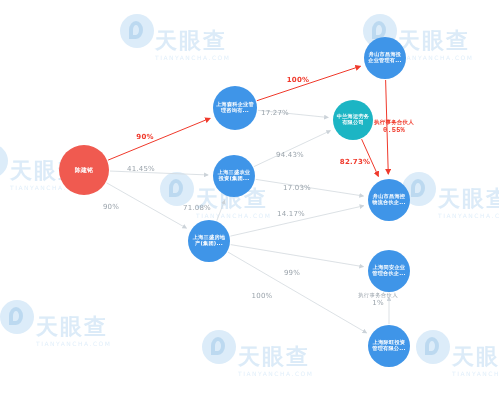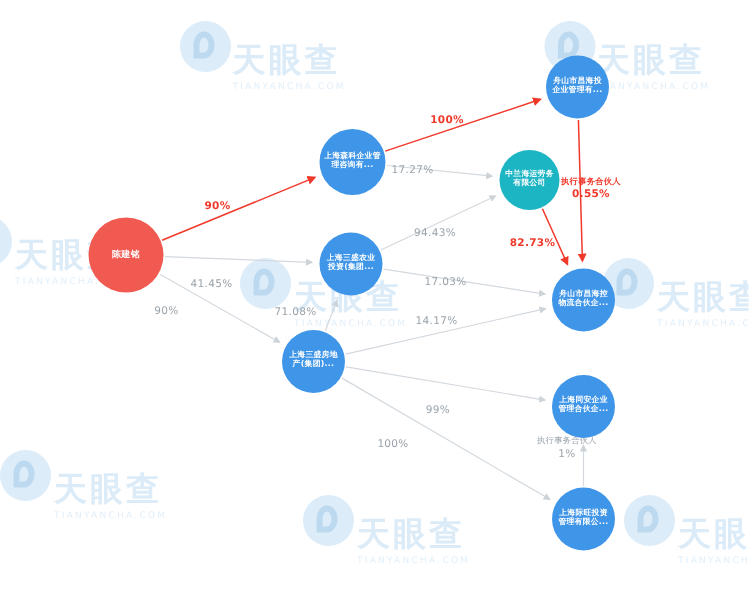--- a/index.html
+++ b/index.html
@@ -151,26 +151,26 @@
         <line x1="230.70066632430718" y1="244.61677772071786" x2="363.35375798036426" y2="266.7256263300607" stroke="#d3d9de" stroke-width="0.8" marker-end="url(#ah-gray)"></line>
         <line x1="228.00313581976553" y1="252.0851625615299" x2="366.5417485766407" y2="332.89935333637374" stroke="#d3d9de" stroke-width="0.8" marker-end="url(#ah-gray)"></line>
         <line x1="389" y1="324" x2="389" y2="297" stroke="#d3d9de" stroke-width="0.8" marker-end="url(#ah-gray)"></line>
       </g>
   </svg>
 
   <div class="layer" id="label-layer">
       <div class="edge-label hl" style="left: 145px; top: 137px; transform: translate(-50%, -50%);">90%</div>
       <div class="edge-label hl" style="left: 298px; top: 80px; transform: translate(-50%, -50%);">100%</div>
       <div class="edge-label" style="left: 275px; top: 113px; transform: translate(-50%, -50%);">17.27%</div>
-      <div class="edge-label hl two-line" style="left: 394px; top: 127px; transform: translate(-50%, -50%);">
+      <div class="edge-label hl two-line" style="left: 394px; top: 127px; transform: translate(-50%, -50%); font-family: Liberation Mono, monospace;">
         <span style="display: block; font-size: 5.5px;">执行事务合伙人</span>
         <span class="l2">0.55%</span>
       </div>
       <div class="edge-label hl" style="left: 355px; top: 162px; transform: translate(-50%, -50%);">82.73%</div>
-      <div class="edge-label" style="left: 141px; top: 169px; transform: translate(-50%, -50%); margin-top: 20px;">41.45%</div>
+      <div class="edge-label" style="left: 141px; top: 169px; transform: translate(-50%, -50%);">41.45%</div>
       <div class="edge-label" style="left: 290px; top: 155px; transform: translate(-50%, -50%);">94.43%</div>
       <div class="edge-label" style="left: 297px; top: 188px; transform: translate(-50%, -50%);">17.03%</div>
       <div class="edge-label" style="left: 111px; top: 207px; transform: translate(-50%, -50%);">90%</div>
       <div class="edge-label" style="left: 197px; top: 208px; transform: translate(-50%, -50%);">71.08%</div>
       <div class="edge-label" style="left: 291px; top: 214px; transform: translate(-50%, -50%);">14.17%</div>
       <div class="edge-label" style="left: 292px; top: 273px; transform: translate(-50%, -50%);">99%</div>
       <div class="edge-label" style="left: 262px; top: 296px; transform: translate(-50%, -50%);">100%</div>
       <div class="edge-label two-line" style="left: 378px; top: 300px; transform: translate(-50%, -50%);">
         <span style="display: block; font-size: 5.5px;">执行事务合伙人</span>
         <span class="l2">1%</span>

